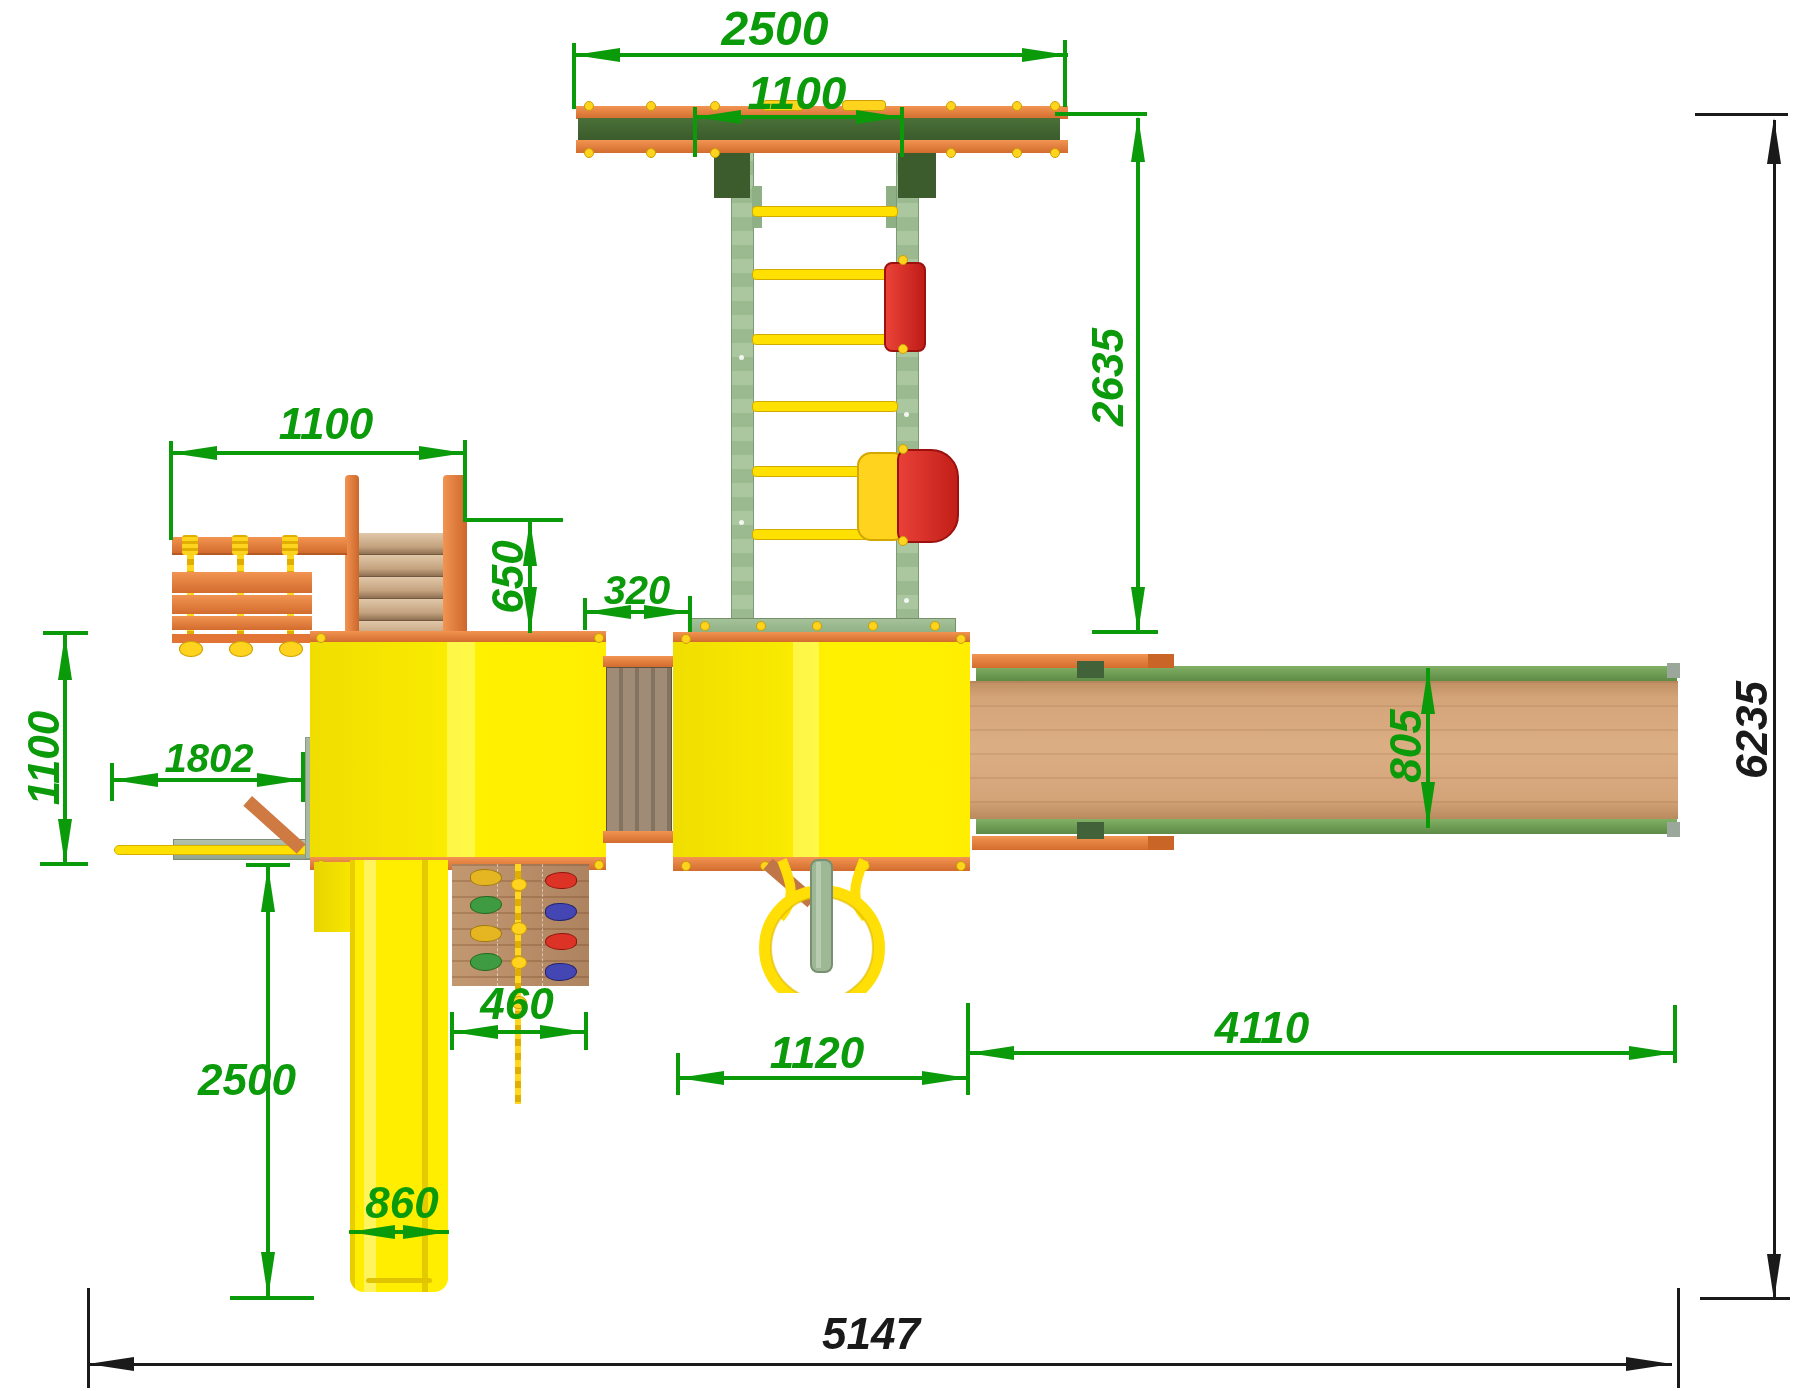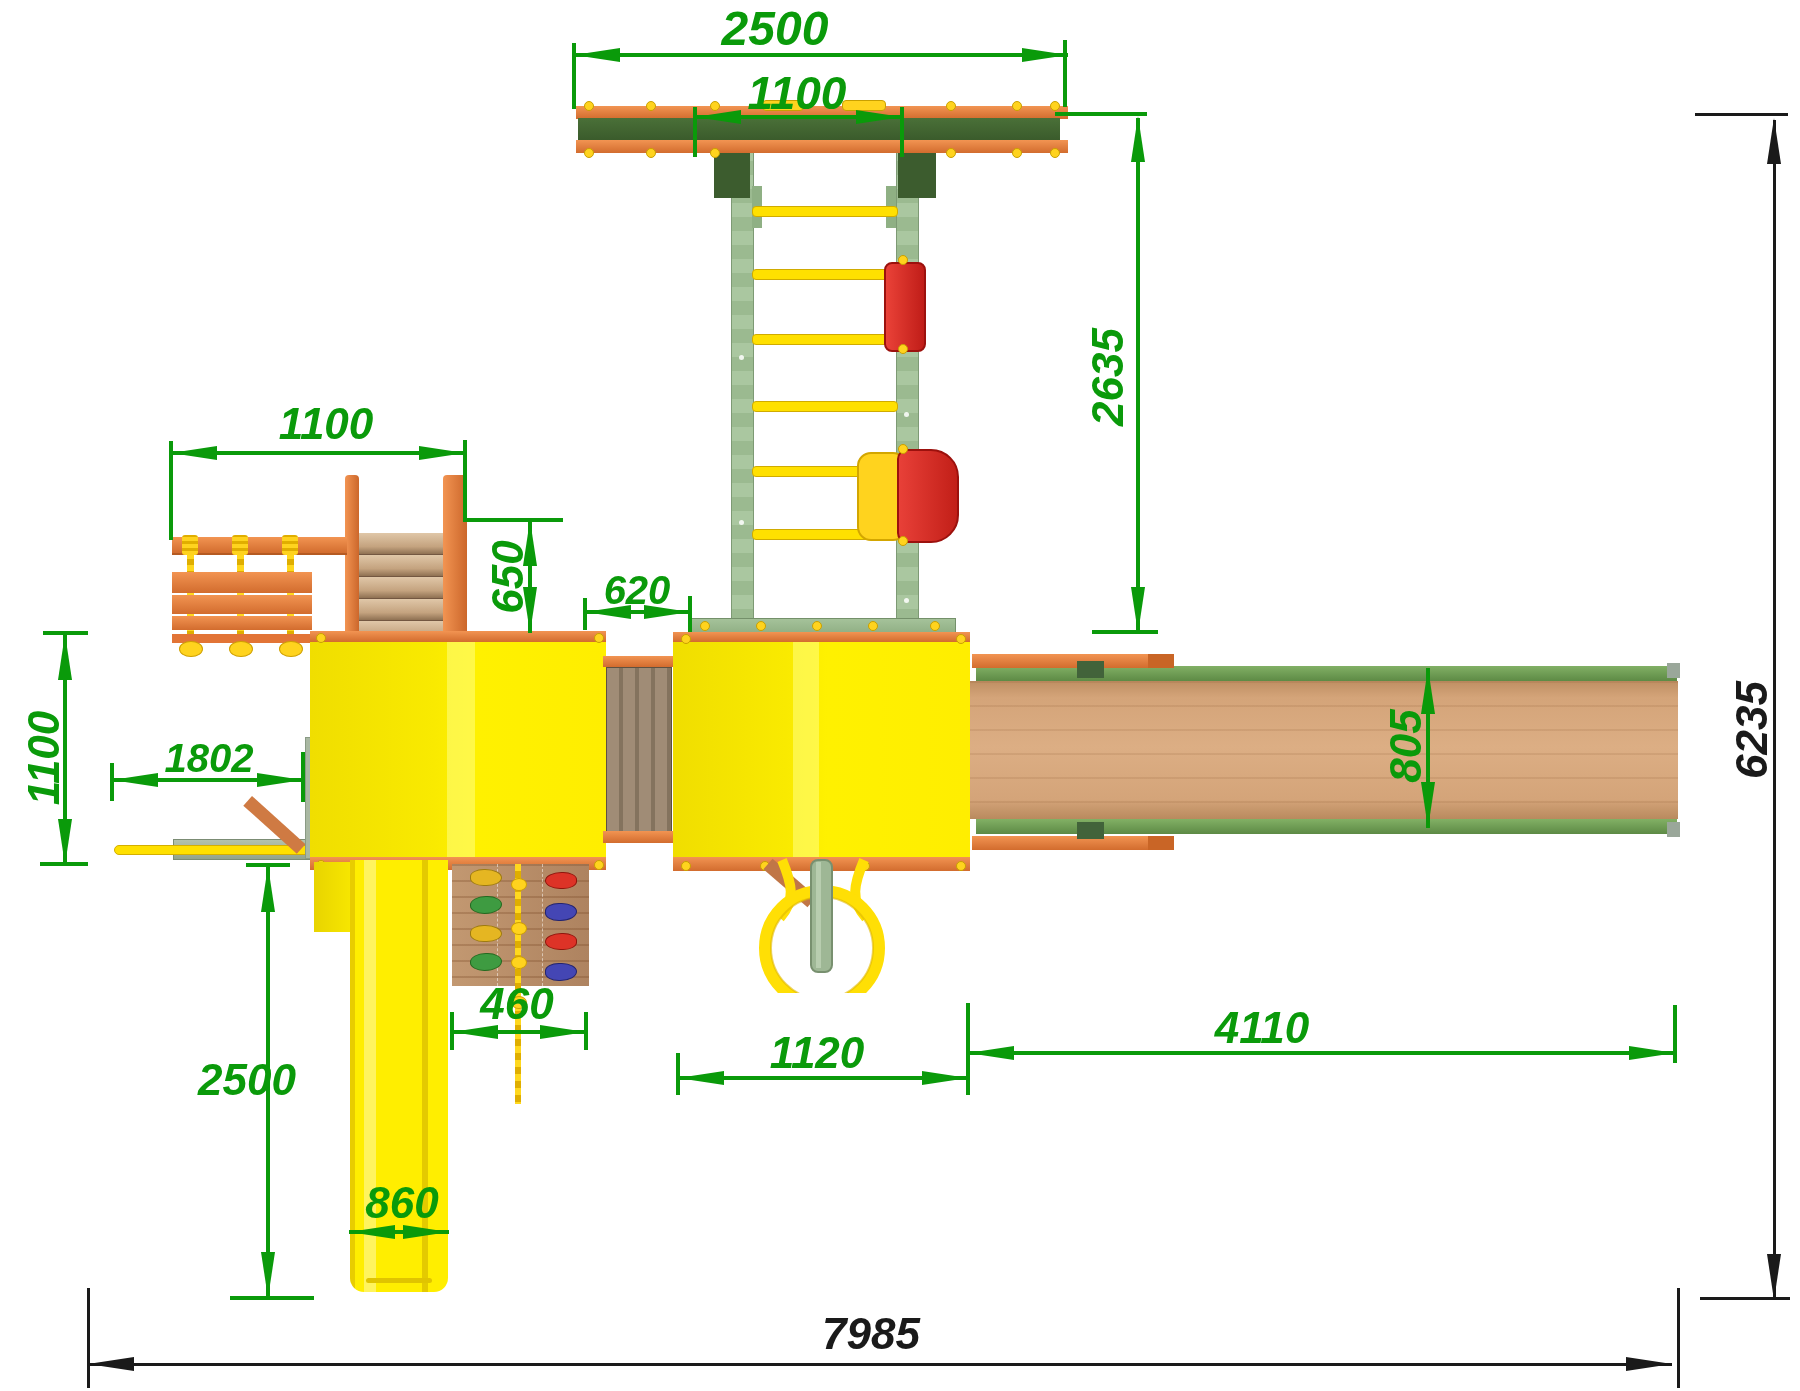--- a/index.html
+++ b/index.html
@@ -255,21 +255,21 @@
     <div class="lbl v" style="left:508px;top:577px">650</div>
   </div>
 
   
   <div class="grp dim">
     <div class="hl" style="left:585px;top:610px;width:105px"></div>
     <div class="ar l" style="left:585px;top:605px"></div>
     <div class="ar r" style="left:644px;top:605px"></div>
     <div class="vl" style="left:583px;top:598px;height:32px"></div>
     <div class="vl" style="left:688px;top:596px;height:36px"></div>
-    <div class="lbl small" style="left:637px;top:590px">620</div>
+    <div class="lbl small" style="left:637px;top:590px">320</div>
   </div>
 
   
   <div class="grp dim">
     <div class="vl" style="left:63px;top:634px;height:231px"></div>
     <div class="ar u" style="left:58px;top:634px"></div>
     <div class="ar d" style="left:58px;top:819px"></div>
     <div class="hl" style="left:43px;top:631px;width:45px"></div>
     <div class="hl" style="left:40px;top:862px;width:48px"></div>
     <div class="lbl v" style="left:44px;top:758px">1100</div>
@@ -342,21 +342,21 @@
 
   
 
   
   <div class="grp blk">
     <div class="hl thin" style="left:88px;top:1363px;width:1584px"></div>
     <div class="ar l" style="left:88px;top:1357px"></div>
     <div class="ar r" style="left:1626px;top:1357px"></div>
     <div class="vl thin" style="left:87px;top:1288px;height:100px"></div>
     <div class="vl thin" style="left:1677px;top:1288px;height:100px"></div>
-    <div class="lbl" style="left:871px;top:1334px">7985</div>
+    <div class="lbl" style="left:871px;top:1334px">5147</div>
   </div>
 
   
   <div class="grp blk">
     <div class="vl thin" style="left:1773px;top:120px;height:1180px"></div>
     <div class="ar u" style="left:1767px;top:118px"></div>
     <div class="ar d" style="left:1767px;top:1254px"></div>
     <div class="hl thin" style="left:1695px;top:113px;width:93px"></div>
     <div class="hl thin" style="left:1700px;top:1297px;width:90px"></div>
     <div class="lbl v" style="left:1752px;top:730px">6235</div>

